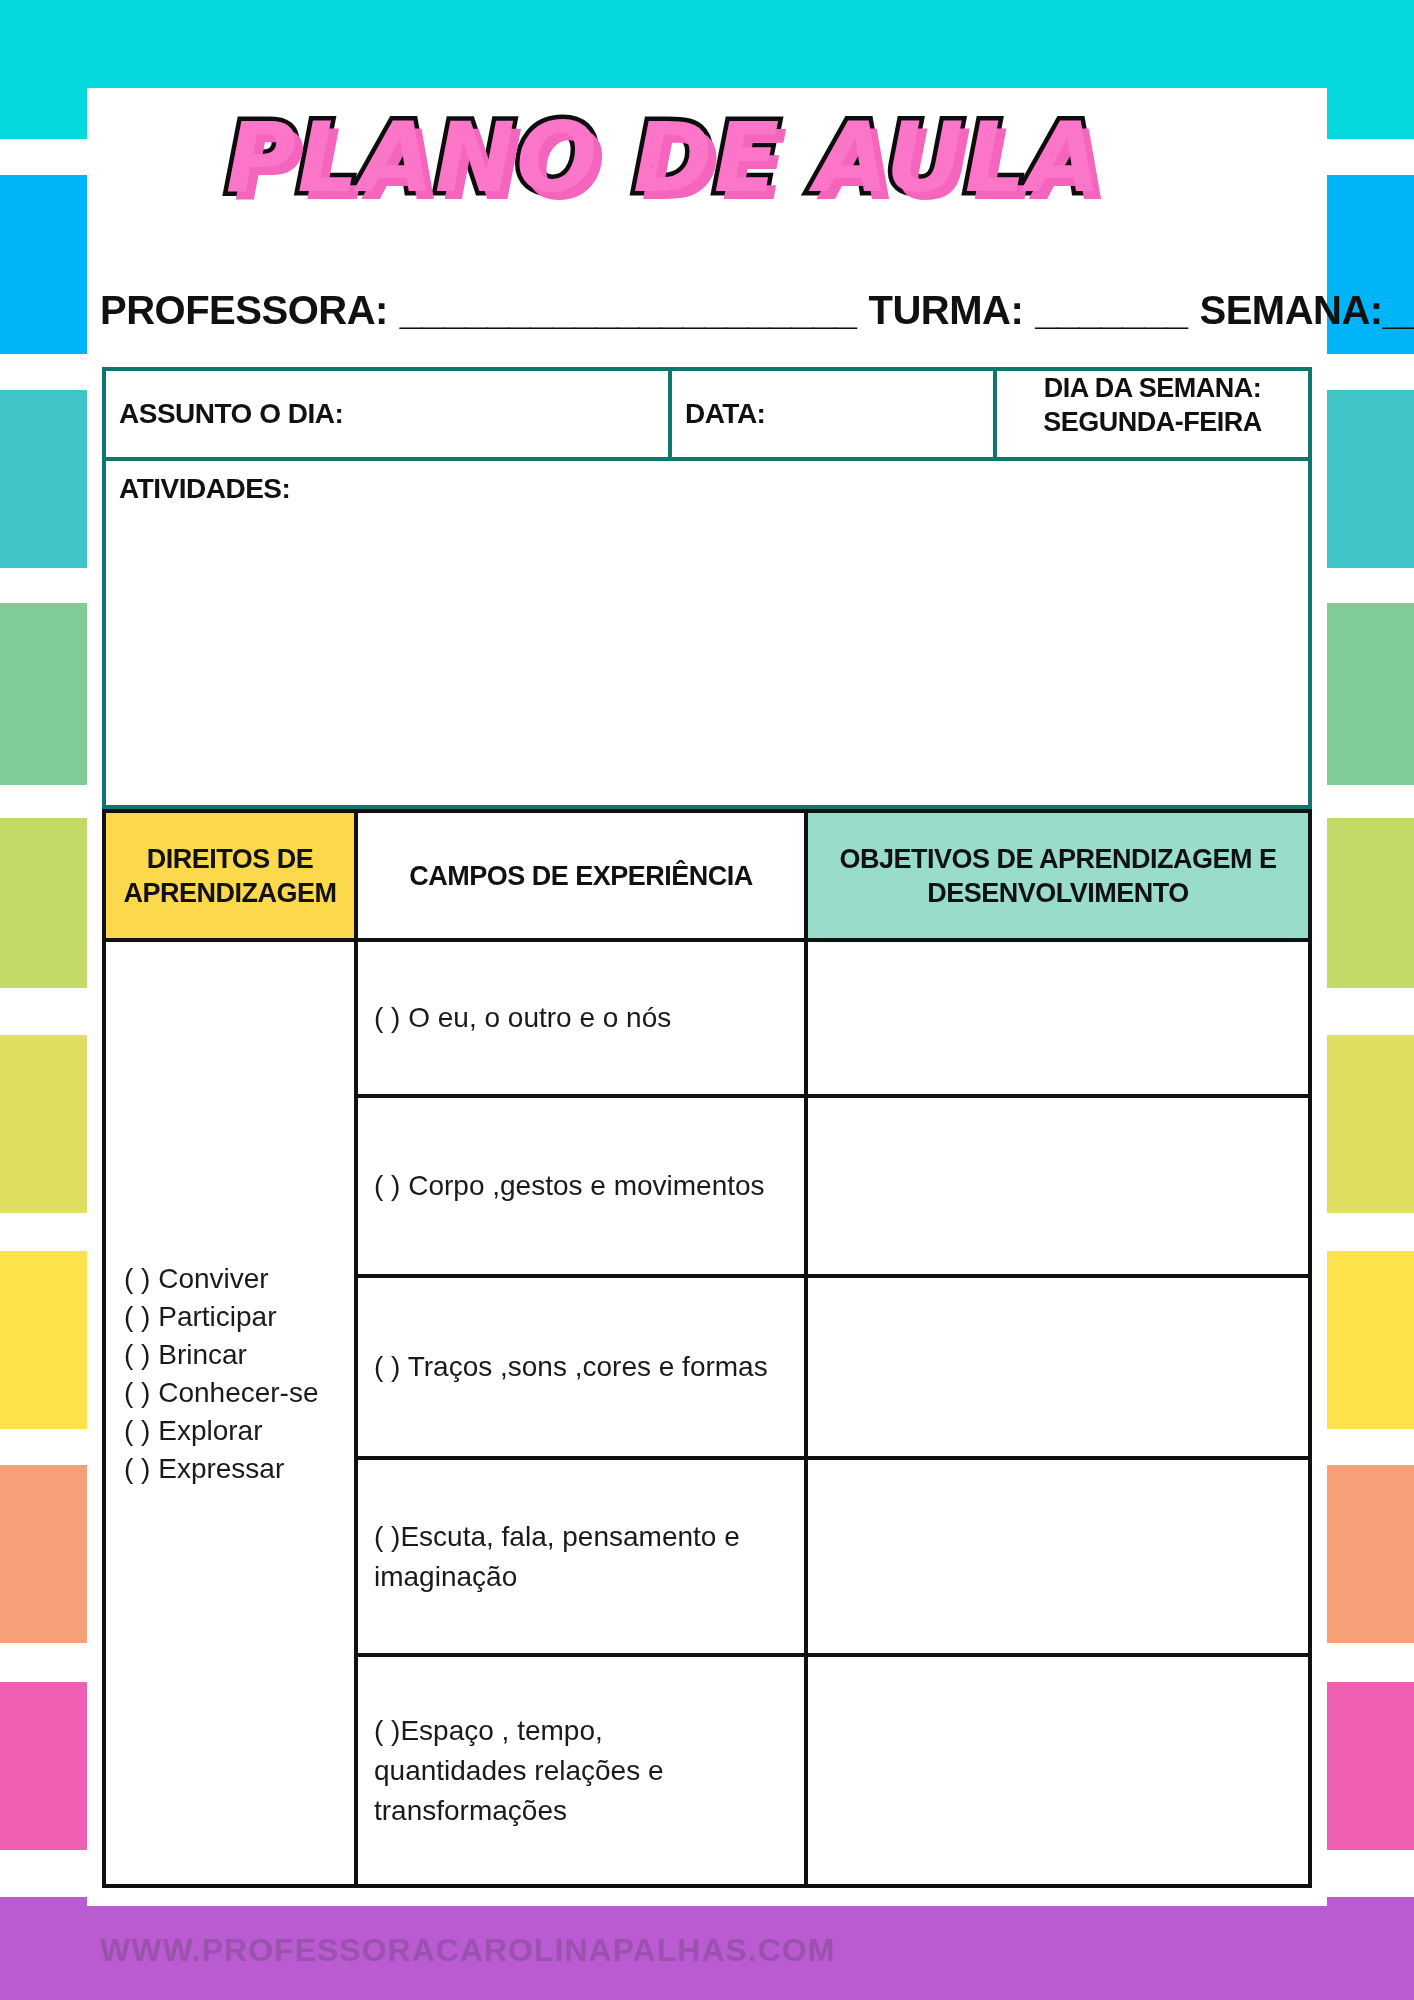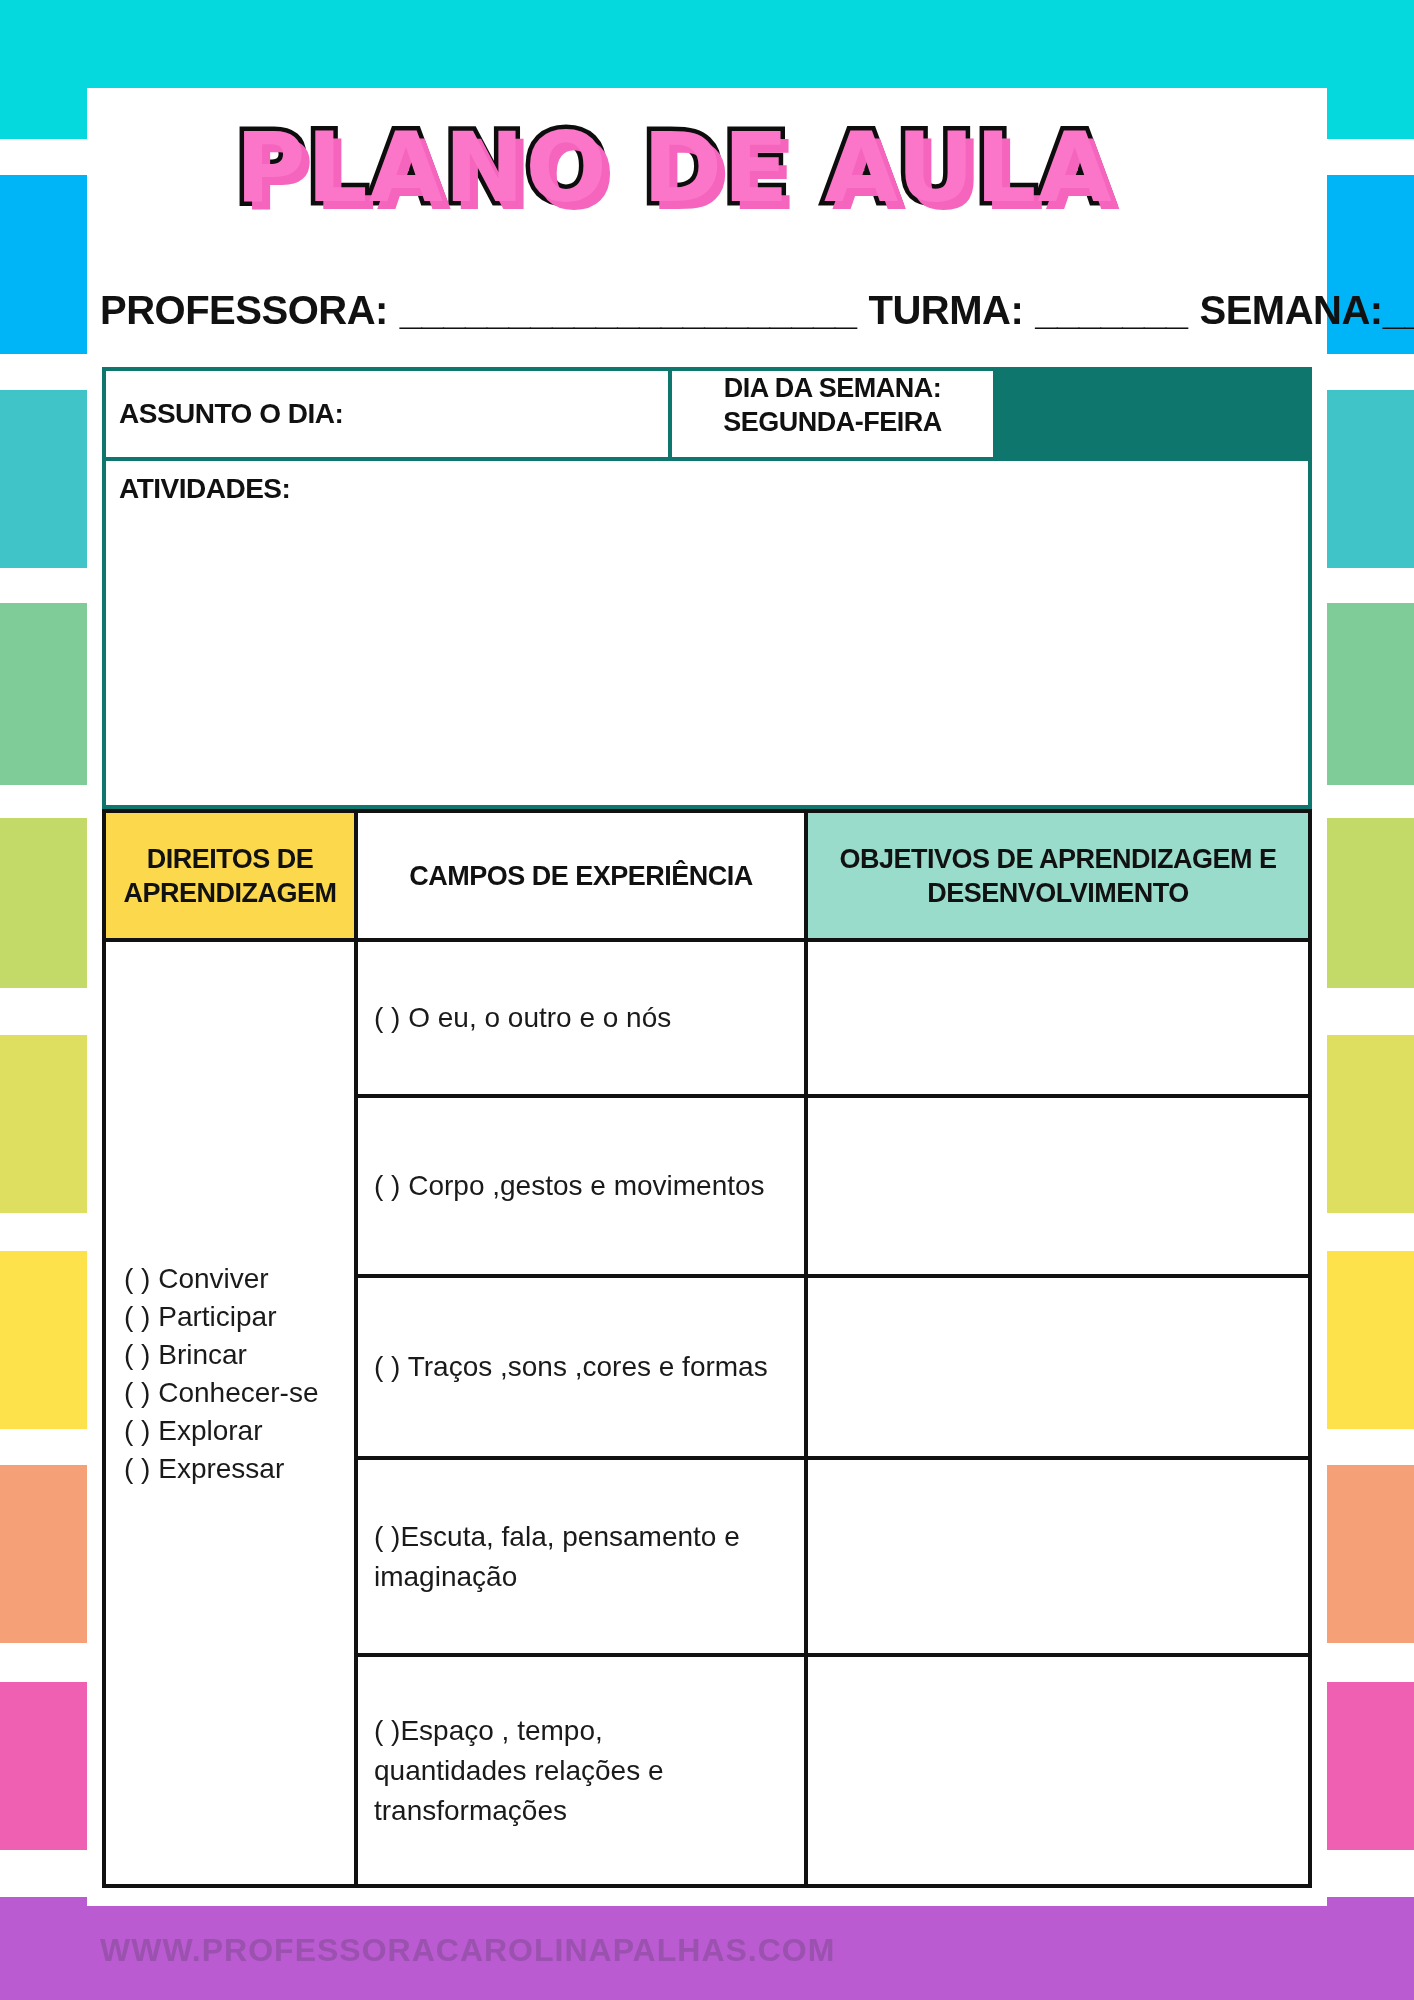--- a/index.html
+++ b/index.html
@@ -31,29 +31,30 @@
   .y-green{top:603px;height:182px;}
   .y-yg{top:818px;height:170px;}
   .y-yg2{top:1035px;height:178px;}
   .y-yellow{top:1251px;height:178px;}
   .y-orange{top:1465px;height:178px;}
   .y-pink{top:1682px;height:168px;}
   .y-purple{top:1897px;height:103px;}
 
   
   .title{
-    position:absolute;left:40px;top:98px;width:1240px;margin:14px;
+    position:absolute;left:40px;top:98px;width:1240px;margin:4px;
     text-align:center;
     font-family:"DejaVu Sans", sans-serif;
     font-weight:900;font-size:96px;letter-spacing:1px;
     color:#FB76C8;
     -webkit-text-stroke:9px #0d0d0d;
     paint-order:stroke fill;
     text-shadow:8px 8px 0 #F565BD;
     white-space:nowrap;
+    font-style:italic;
   }
 
   
   .teacher-line{
     position:absolute;left:100px;top:288px;width:1230px;height:44px;
     display:flex;align-items:center;
     font-size:40px;font-weight:700;color:#111;letter-spacing:-0.5px;
     white-space:pre;
   }
   .teacher-line .piece{margin-right:12px;}
@@ -138,20 +139,23 @@
     <span class="piece">TURMA:</span>
     <span class="piece">_______</span>
     <span>SEMANA:</span>
     <span>________</span>
   </div>
 
   <div class="info-table">
     <div class="cell cell-assunto">
       <span class="lbl">ASSUNTO O DIA:</span>
     </div>
+    <div class="cell cell-data">
+      <span class="lbl">DATA:</span>
+    </div>
     <div class="cell cell-dia">
       <span>DIA DA SEMANA:</span>
       <span>SEGUNDA-FEIRA</span>
     </div>
     <div class="cell cell-atividades">
       <span class="lbl">ATIVIDADES:</span>
     </div>
   </div>
 
   <div class="matrix-table">

